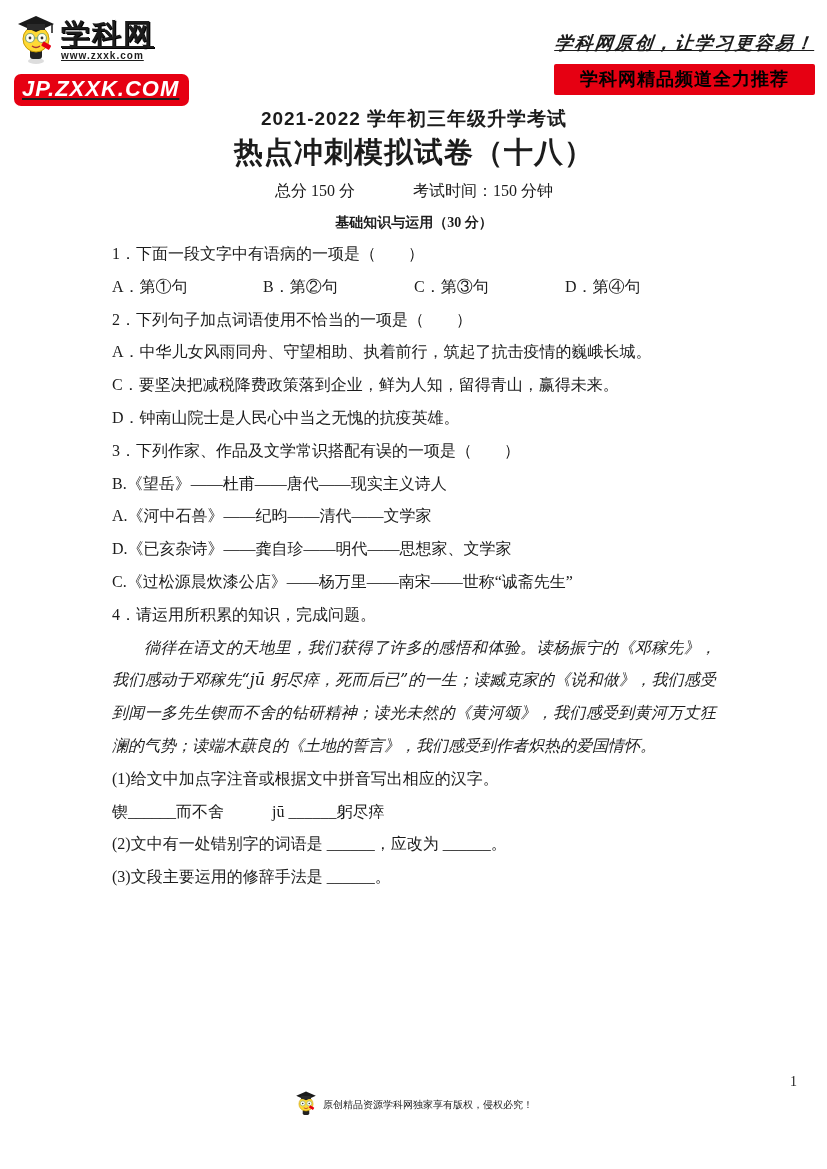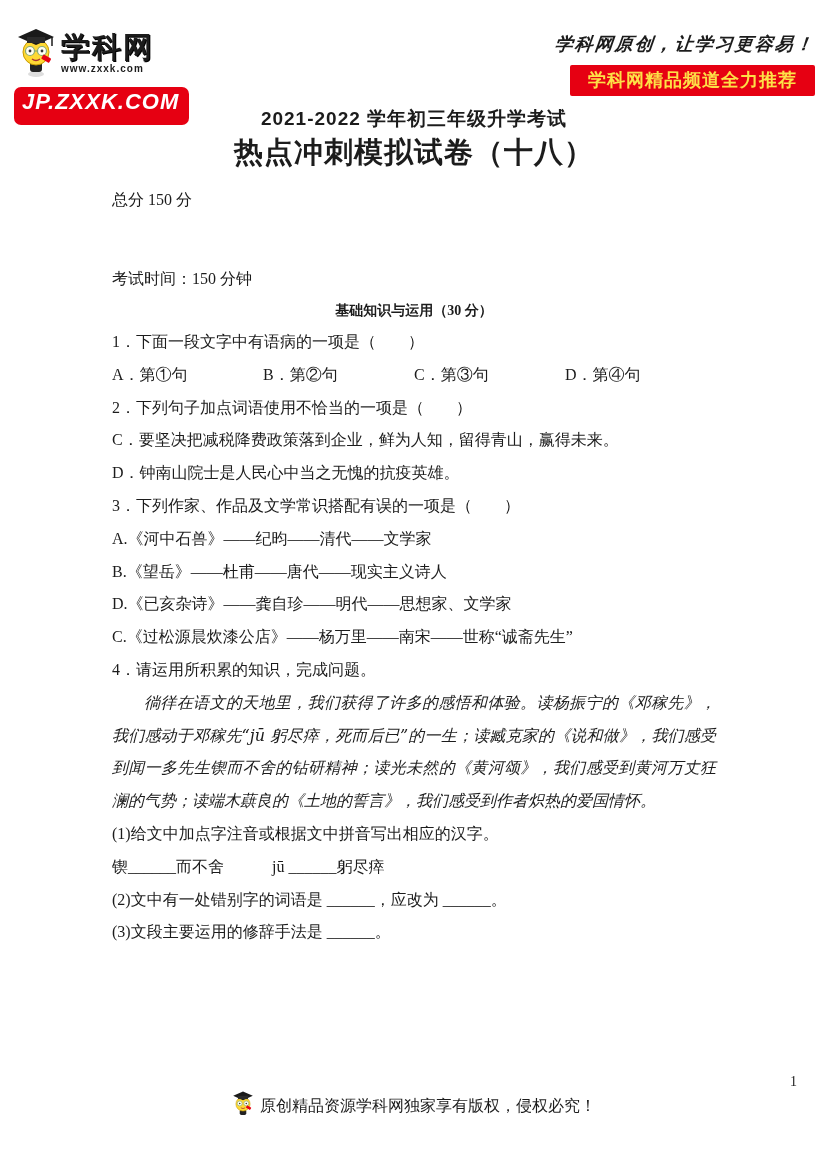--- a/index.html
+++ b/index.html
@@ -5,63 +5,63 @@
   * { margin:0; padding:0; box-sizing:border-box; }
   html,body { background:#ffffff; }
   body { width:827px; height:1169px; }
   .page {
     position:relative; width:827px; height:1169px;
     background:#ffffff; color:#1c1c1c; overflow:hidden;
     font-family:"Liberation Serif", serif;
   }
 
   
-  .header { position:absolute; top:24px; left:14px; right:12px;
-            display:flex; justify-content:space-between; align-items:flex-start; }
+  .header { position:absolute; top:11px; left:14px; right:12px;
+            display:flex; justify-content:space-between; align-items:center;text-decoration:underline; }
   .logo-block { display:flex; flex-direction:column; }
   .logo-row { display:flex; align-items:flex-start; gap:3px; }
   .brand-name { font-family:"Liberation Sans", sans-serif; font-weight:bold;
                 font-size:29px; letter-spacing:2px; line-height:30px; margin-top:8px;
                 text-shadow:1px 1px 0 #000; }
   .brand-url { font-family:"Liberation Sans", sans-serif; font-weight:bold;
                font-size:10px; letter-spacing:1px; margin-top:1px; }
   .jp-badge { display:inline-block; align-self:flex-start;
               background:#e60012; color:#fff; border-radius:7px;
               font-family:"Liberation Sans", sans-serif; font-weight:bold; font-style:italic;
-              font-size:22px; padding:2px 10px 10px 8px; margin-top:3px; letter-spacing:1px; }
+              font-size:22px; padding:2px 10px 4px 8px; margin-top:3px; letter-spacing:1px; }
   .slogan-block { text-align:right; padding-top:8px; }
   .slogan { font-family:"DejaVu Serif", serif; font-style:italic; font-weight:bold;
             font-size:18px; letter-spacing:2px; transform:skewX(-6deg); }
-  .banner { display:inline-block; background:#e60012; color:#fde047;
+  .banner { display:inline-block; background:#e60012; color:#000000;
             font-family:"Liberation Sans", sans-serif; font-weight:bold;
-            font-size:18px; letter-spacing:1px; padding:3px 18px 4px; margin-top:9px;
+            font-size:18px; letter-spacing:1px; padding:3px 26px 4px; margin-top:9px;
             border-radius:2px; }
 
   
   .main { position:absolute; top:106px; left:112px; width:604px; }
   .title1 { text-align:center; font-family:"Liberation Sans", sans-serif;
             font-weight:bold; font-size:19px; letter-spacing:1px; }
   .title2 { text-align:center; font-family:"Liberation Sans", sans-serif;
             font-weight:bold; font-size:29px; letter-spacing:1px; margin-top:1px; }
   .info-line { display:flex; justify-content:center; gap:58px;
-               font-size:16px; margin-top:17px;flex-direction:column; }
+               font-size:16px; margin-top:8px; }
   .section-head { text-align:center; font-weight:bold; font-size:14px; margin-top:12px; }
 
   .q { font-size:16px; line-height:32.8px; }
   .q p { font-size:16px; line-height:32.8px; }
   .first-q { margin-top:6px; }
   .passage { text-align:justify; text-indent:2em;
              font-family:"DejaVu Serif", serif; font-style:italic; }
   .opts-row { display:flex; }
   .opts-row span { width:25%; }
 
   
   .footer { position:absolute; left:0; right:0; top:1078px; height:60px; }
   .copyright { display:flex; justify-content:center; align-items:center; gap:5px;
-               font-size:16px; padding-top:10px; }
+               font-size:10px; padding-top:10px; }
   .pagenum { position:absolute; right:30px; top:-4px; font-size:14px; }
   .mascot { flex:none; }
 </style>
 </head>
 <body>
 
 <div class="page">
 
   <div class="header">
     <div class="logo-block">
@@ -111,28 +111,29 @@
       <div class="opts-row">
         <span>A．第①句</span>
         <span>B．第②句</span>
         <span>C．第③句</span>
         <span>D．第④句</span>
       </div>
     </div>
 
     <div class="q">
       <p>2．下列句子加点词语使用不恰当的一项是（　　）</p>
+      <p>A．中华儿女风雨同舟、守望相助、执着前行，筑起了抗击疫情的巍峨长城。</p>
       <p>C．要坚决把减税降费政策落到企业，鲜为人知，留得青山，赢得未来。</p>
       <p>D．钟南山院士是人民心中当之无愧的抗疫英雄。</p>
     </div>
 
     <div class="q">
       <p>3．下列作家、作品及文学常识搭配有误的一项是（　　）</p>
+      <p>B.《望岳》——杜甫——唐代——现实主义诗人</p>
       <p>A.《河中石兽》——纪昀——清代——文学家</p>
-      <p>B.《望岳》——杜甫——唐代——现实主义诗人</p>
       <p>D.《已亥杂诗》——龚自珍——明代——思想家、文学家</p>
       <p>C.《过松源晨炊漆公店》——杨万里——南宋——世称“诚斋先生”</p>
     </div>
 
     <div class="q">
       <p>4．请运用所积累的知识，完成问题。</p>
       <p class="passage">徜徉在语文的天地里，我们获得了许多的感悟和体验。读杨振宁的《邓稼先》，我们感动于邓稼先“jū 躬尽瘁，死而后已”的一生；读臧克家的《说和做》，我们感受到闻一多先生锲而不舍的钻研精神；读光未然的《黄河颂》，我们感受到黄河万丈狂澜的气势；读端木蕻良的《土地的誓言》，我们感受到作者炽热的爱国情怀。</p>
       <p>(1)给文中加点字注音或根据文中拼音写出相应的汉字。</p>
       <p>锲______而不舍　　　jū ______躬尽瘁</p>
       <p>(2)文中有一处错别字的词语是 ______，应改为 ______。</p>

